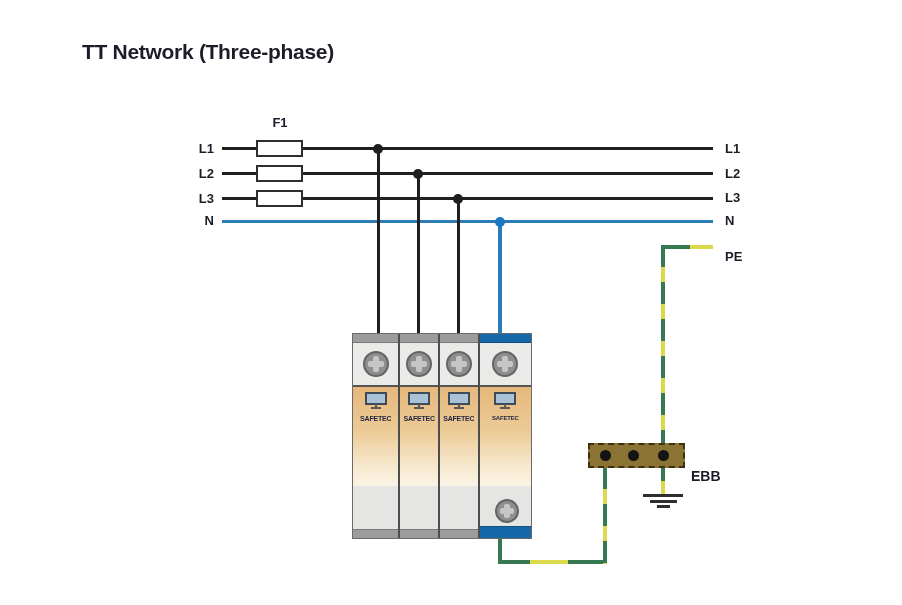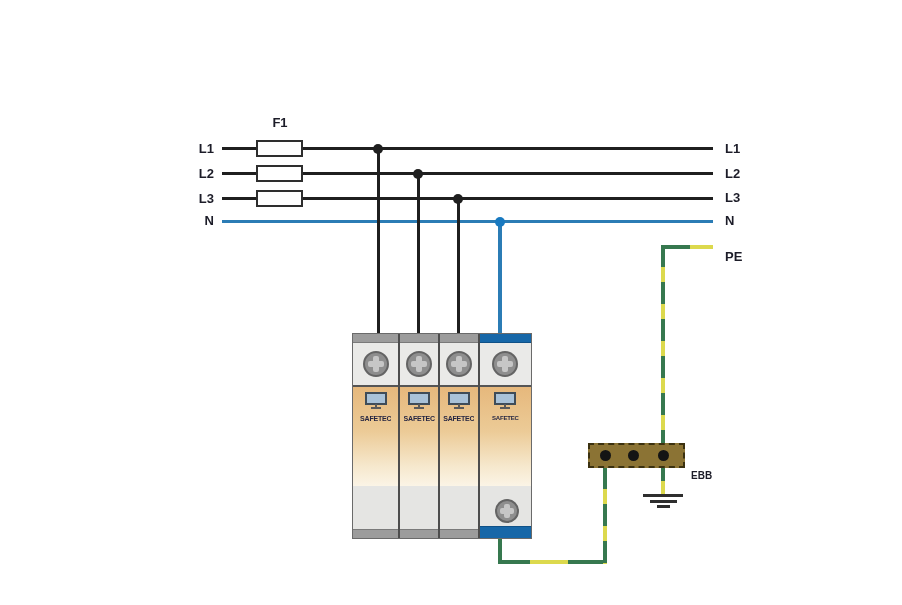--- a/index.html
+++ b/index.html
@@ -68,30 +68,31 @@
   .mod-bottom { height:9px; background:#9c9c9c; border-top:1px solid #7a7a7a; }
   .mod-bottom.blue { height:12px; background:#1667a8; border-top:1px solid #0f5187; }
   .screw.small { width:24px; height:24px; position:absolute; left:15px; bottom:15px; }
   .screw.small .h { top:7px; }
   .screw.small .v { left:7px; }
 
   
   .ebb-bar { position:absolute; left:588px; top:443px; width:97px; height:25px;
              background:#8b7334; border:2px dashed #3b3110; z-index:3; }
   .ebb-dot { position:absolute; width:11px; height:11px; border-radius:50%; background:#141414; z-index:4; }
-  .ebb-label { left:691px; top:469px; font-size:10px; }
+  .ebb-label { left:691px; top:469px; font-size:14px; }
 
   
   .gnd { position:absolute; height:3px; background:#2e2e2e; }
 </style>
 </head>
 <body>
 
 <div class="canvas">
 
+  <div class="title">TT Network (Three-phase)</div>
 
   <div class="hline" style="top:147px;"></div>
   <div class="hline" style="top:172px;"></div>
   <div class="hline" style="top:197px;"></div>
   <div class="hline neutral" style="top:220px;"></div>
 
   <div class="lbl lleft" style="top:142px;">L1</div>
   <div class="lbl lleft" style="top:167px;">L2</div>
   <div class="lbl lleft" style="top:192px;">L3</div>
   <div class="lbl lleft" style="top:214px;">N</div>

